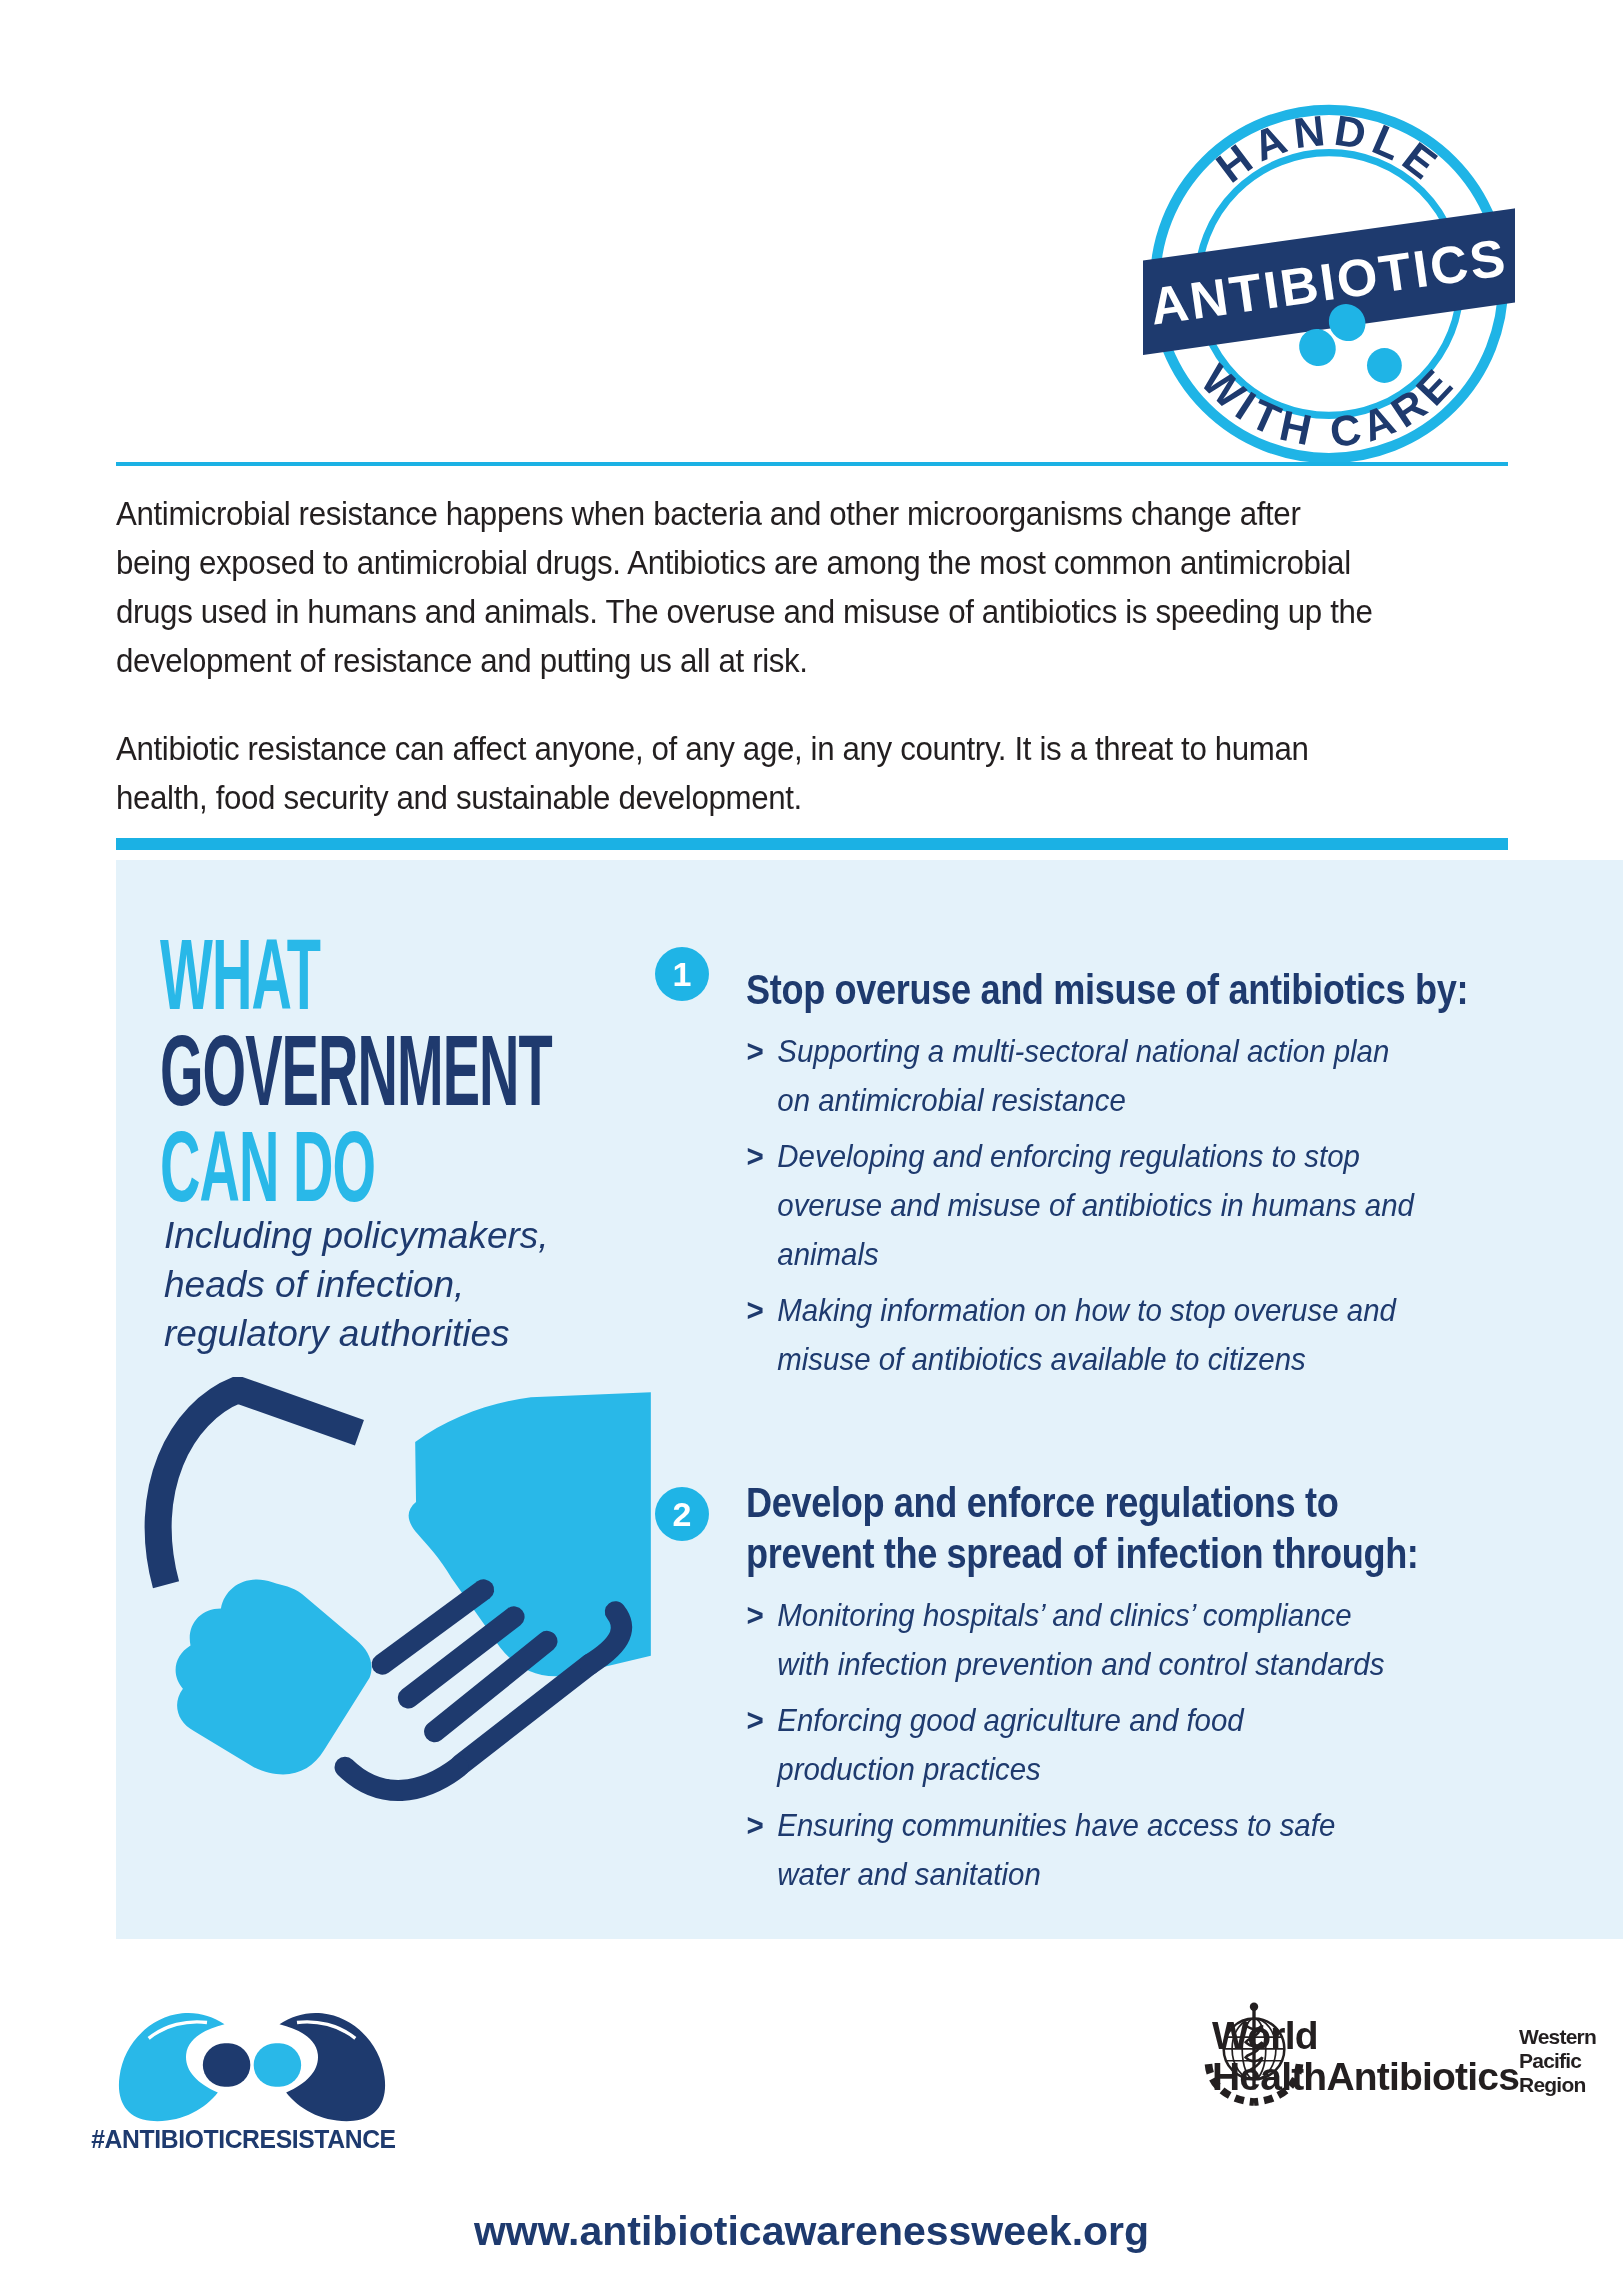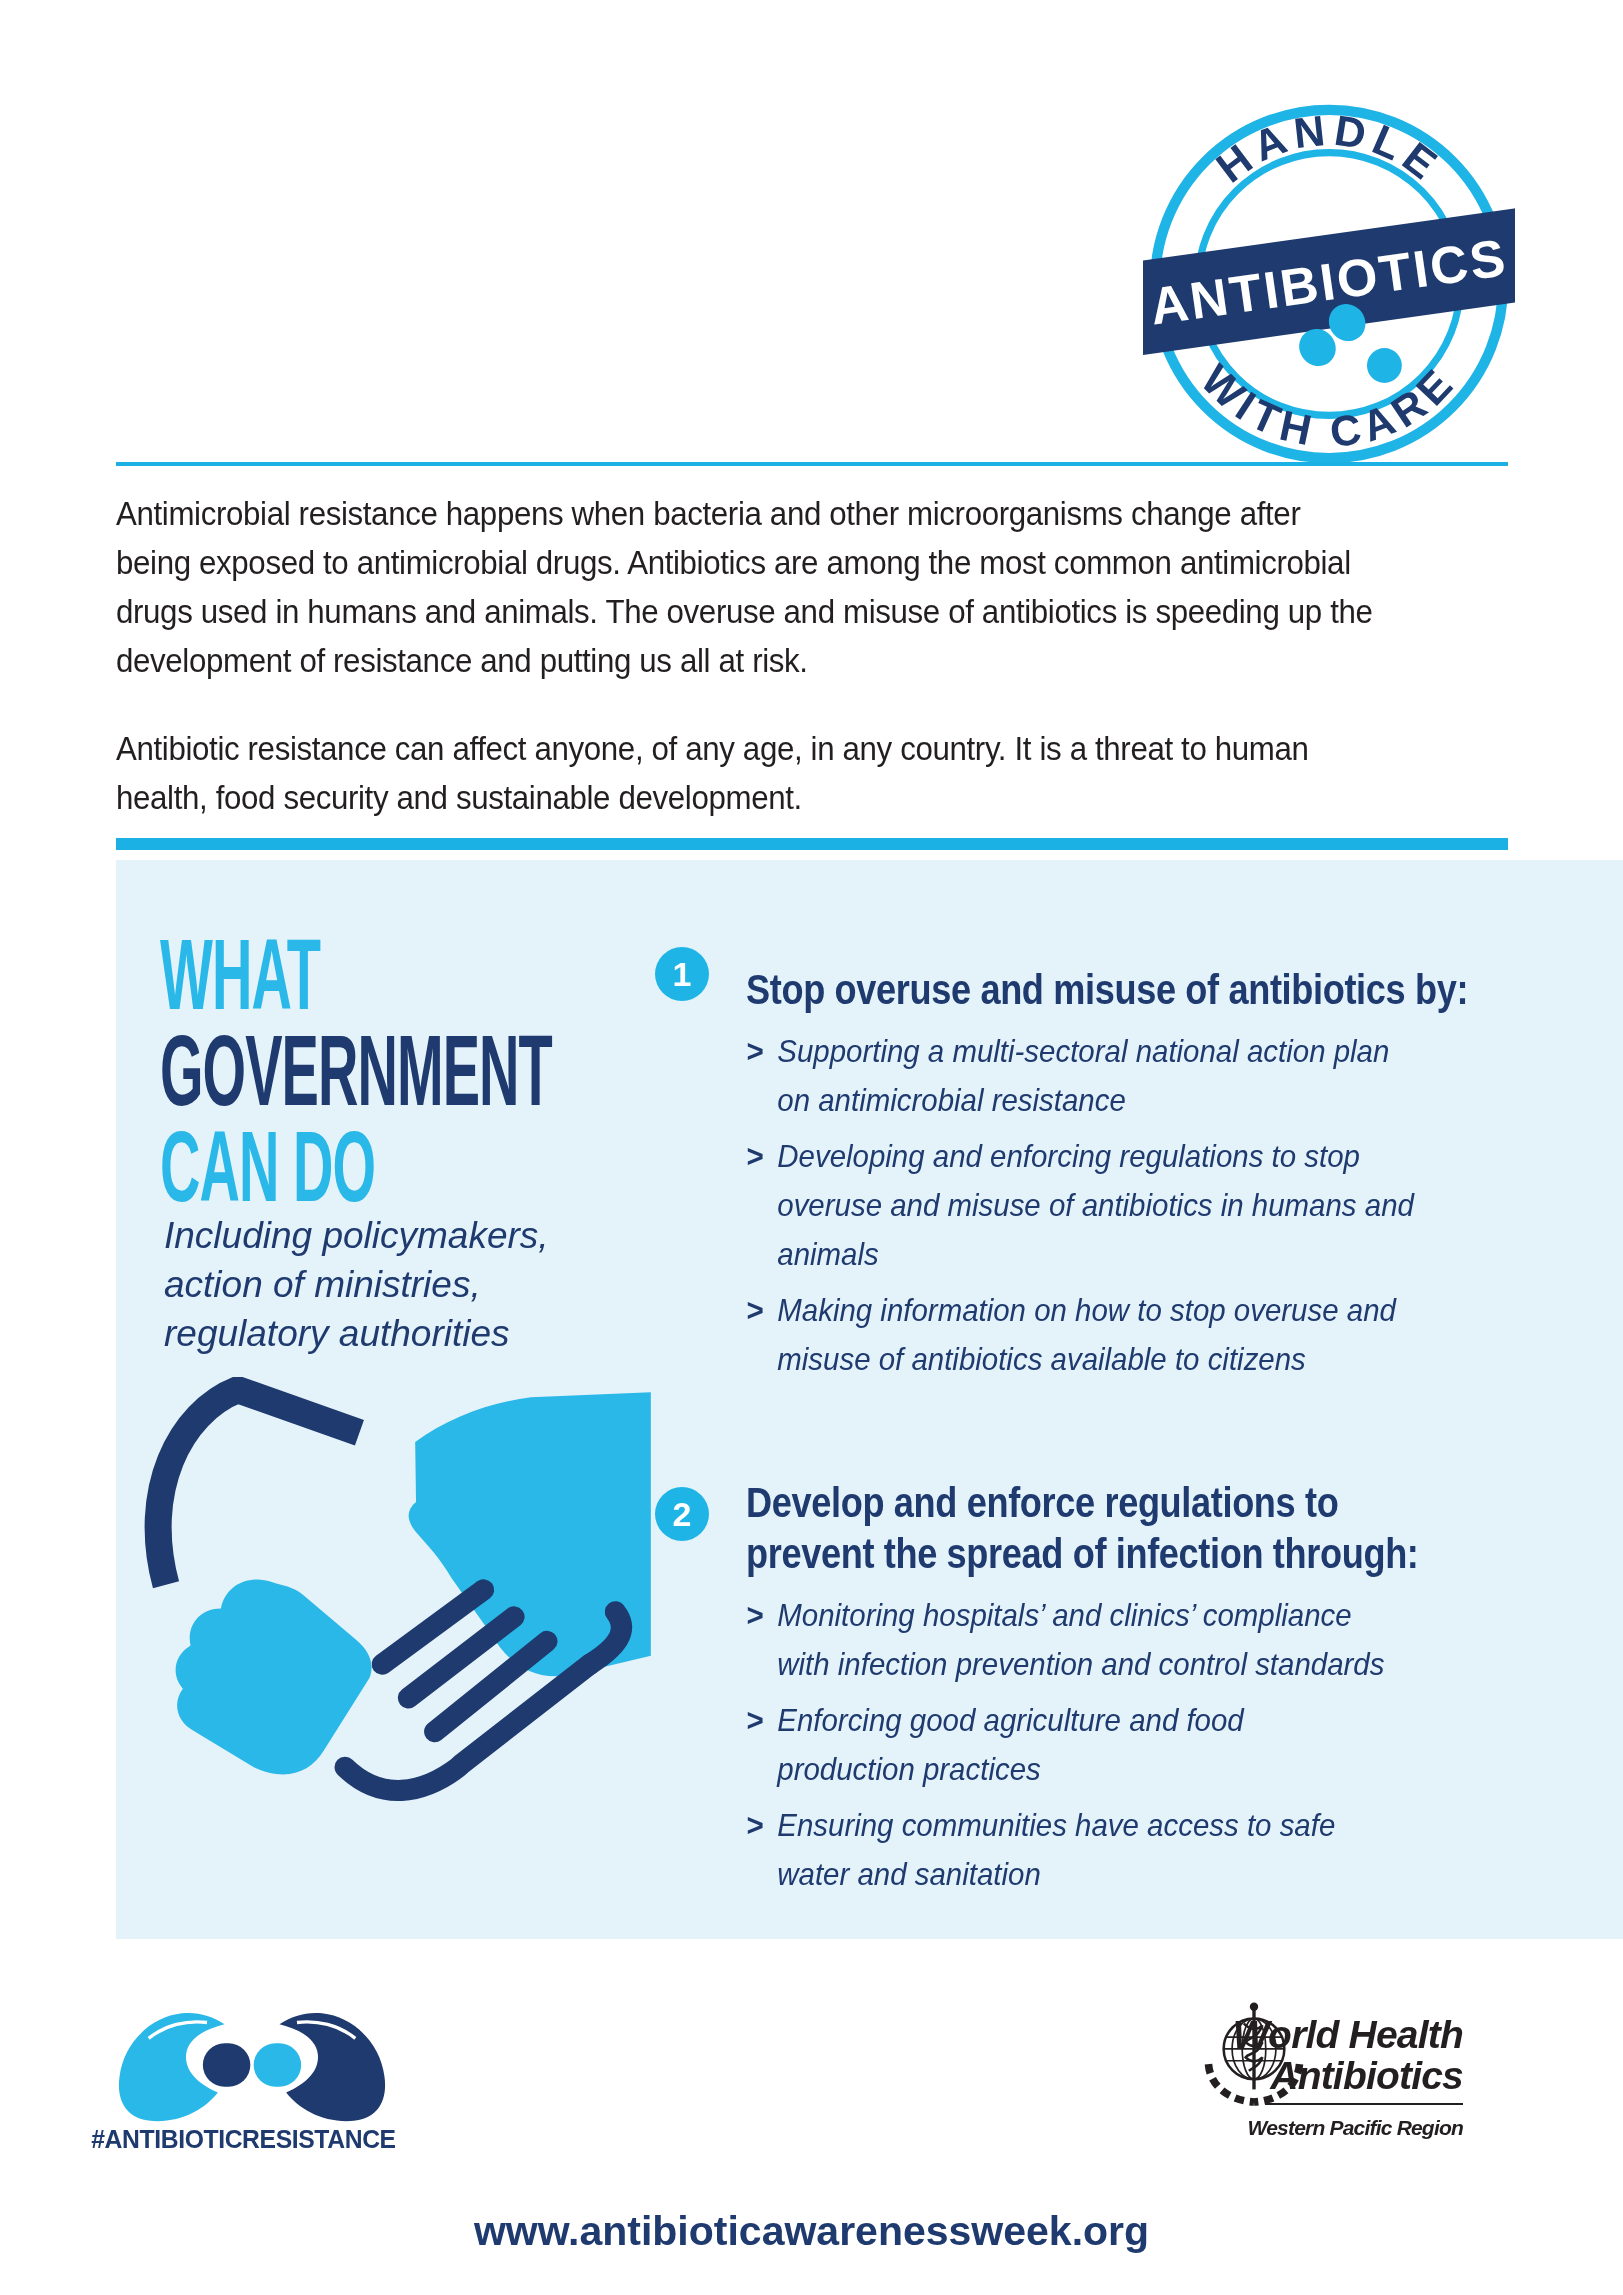--- a/index.html
+++ b/index.html
@@ -63,22 +63,22 @@
   .handshake{position:absolute;left:11px;top:517px;width:524px;height:473px;}
   
   .hash-svg{position:absolute;left:100px;top:2000px;width:304px;height:125px;}
   .hash-text{
     position:absolute;left:91px;top:2124px;width:321px;text-align:center;
     font-size:26px;font-weight:bold;color:#1e3a6e;letter-spacing:-0.4px;
     transform:scaleX(0.95);transform-origin:0 0;
   }
   .who-emblem{position:absolute;left:1195px;top:2000px;width:118px;height:108px;}
   .who-text{
-    position:absolute;left:1164px;top:2014px;width:299px;
-    display:flex;flex-direction:column;align-items:flex-end;color:#231f20;font-style:italic;
+    position:absolute;left:1212px;top:2014px;width:299px;
+    display:flex;align-items:flex-end;color:#231f20;
   }
   .who-line{font-size:39px;font-weight:bold;line-height:41px;letter-spacing:-0.8px;}
   .who-rule{width:198px;height:2.5px;background:#231f20;margin-top:6.8px;}
   .who-region{font-size:21px;font-weight:bold;margin-top:11px;letter-spacing:-0.8px;}
   .url{
     position:absolute;left:0;top:2208px;width:1623px;text-align:center;
     font-size:41px;font-weight:bold;color:#1e3a6e;
   }
 </style>
 </head>
@@ -122,21 +122,21 @@
 health, food security and sustainable development.</div>
   <div class="bar"></div>
 
   <div class="panel">
     <div class="panel-title">
       <div class="panel-title-line cyan">WHAT</div>
       <div class="panel-title-line navy">GOVERNMENT</div>
       <div class="panel-title-line cyan">CAN DO</div>
     </div>
     <div class="panel-sub">Including policymakers,
-action of ministries,
+heads of infection,
 regulatory authorities</div>
 
     <div class="num-badge" id="num1">1</div>
     <div class="section" id="sec1">
       <div class="sec-heading">Stop overuse and misuse of antibiotics by:</div>
       <ul class="bullets">
         <li>
           <span class="b-marker">&gt;</span>
           <span class="b-text">Supporting a multi-sectoral national action plan
 on antimicrobial resistance</span>

